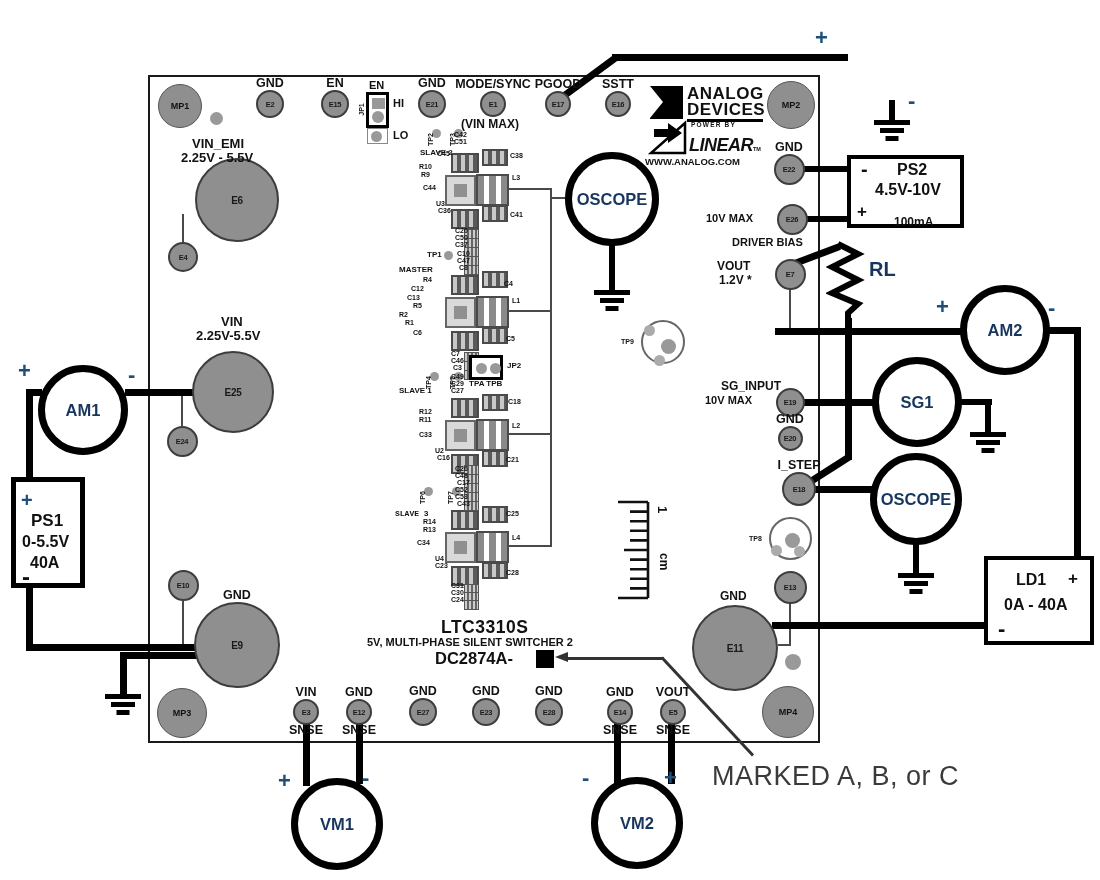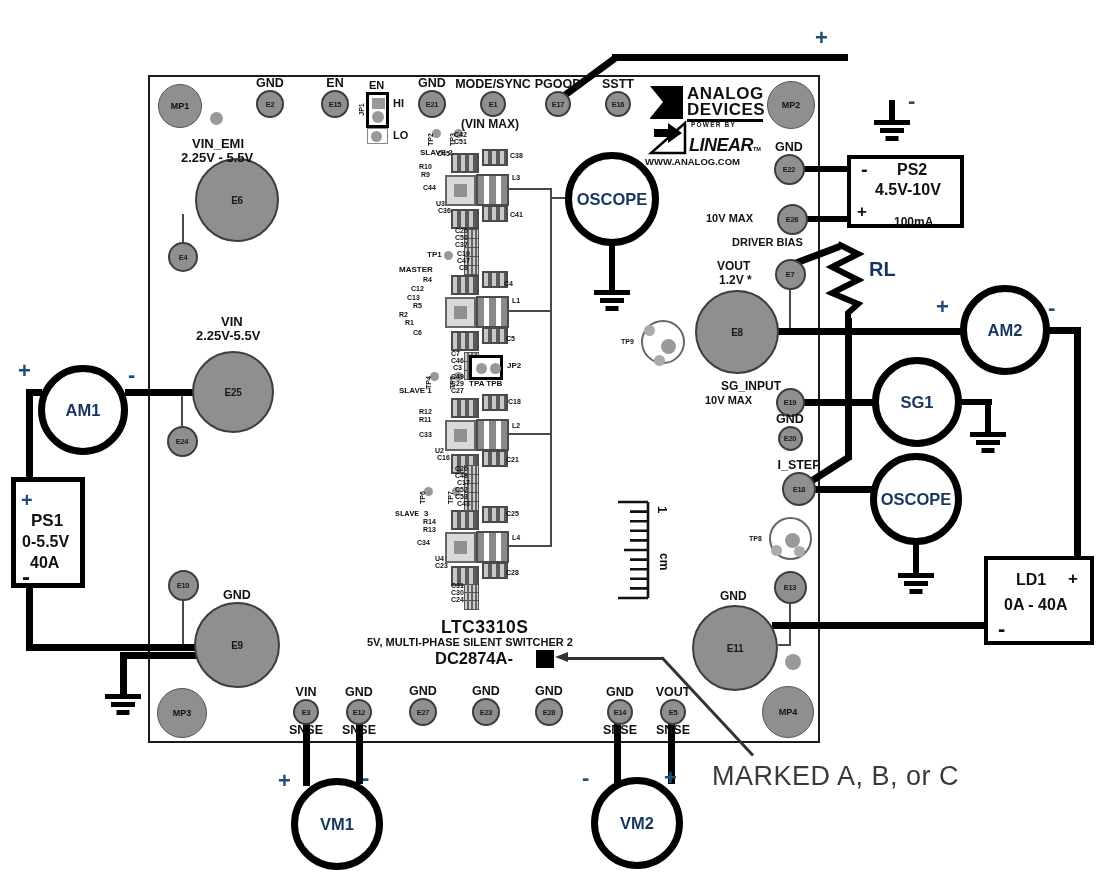--- a/index.html
+++ b/index.html
@@ -297,25 +297,20 @@
       <span class="pad-sub"></span>
     </div>
     <div class="pad" style="left: 776.5px; top: 203.5px; width: 31px; height: 31px;">
       <span class="pad-label"></span>
       <span class="pad-id">E26</span>
       <span class="pad-sub"></span>
     </div>
     <div class="pad" style="left: 774.5px; top: 258.5px; width: 31px; height: 31px;">
       <span class="pad-label"></span>
       <span class="pad-id">E7</span>
-      <span class="pad-sub"></span>
-    </div>
-    <div class="pad big" style="left: 695px; top: 290px; width: 84px; height: 84px;">
-      <span class="pad-label"></span>
-      <span class="pad-id">E8</span>
       <span class="pad-sub"></span>
     </div>
     <div class="pad" style="left: 775.5px; top: 387.5px; width: 29px; height: 29px;">
       <span class="pad-label"></span>
       <span class="pad-id">E19</span>
       <span class="pad-sub"></span>
     </div>
     <div class="pad" style="left: 777.5px; top: 425.5px; width: 25px; height: 25px;">
       <span class="pad-label">GND</span>
       <span class="pad-id">E20</span>

